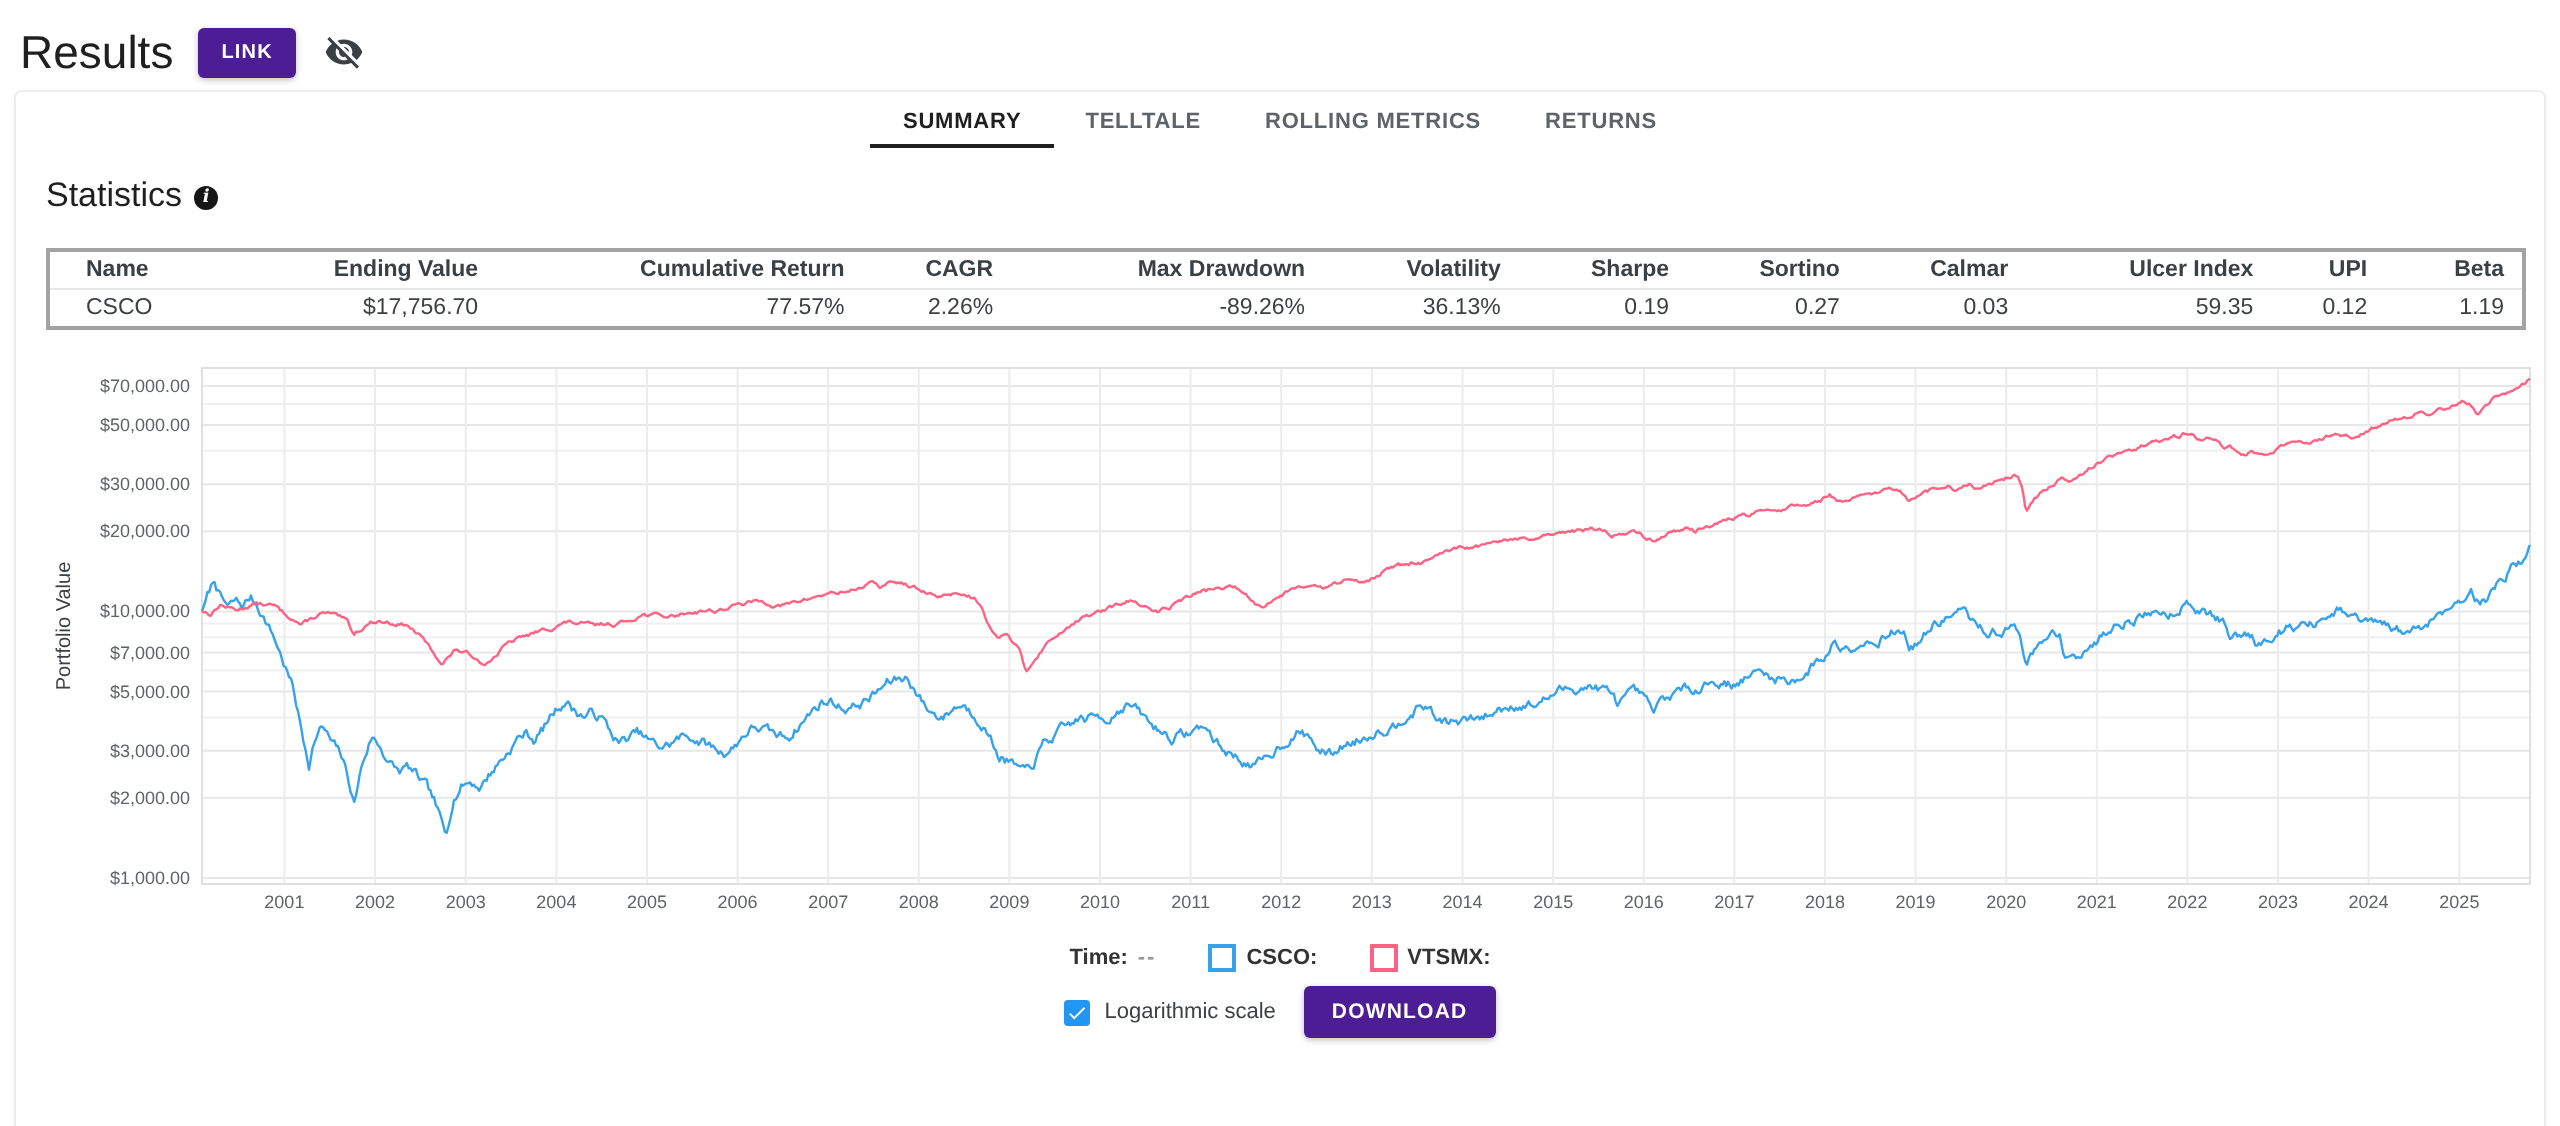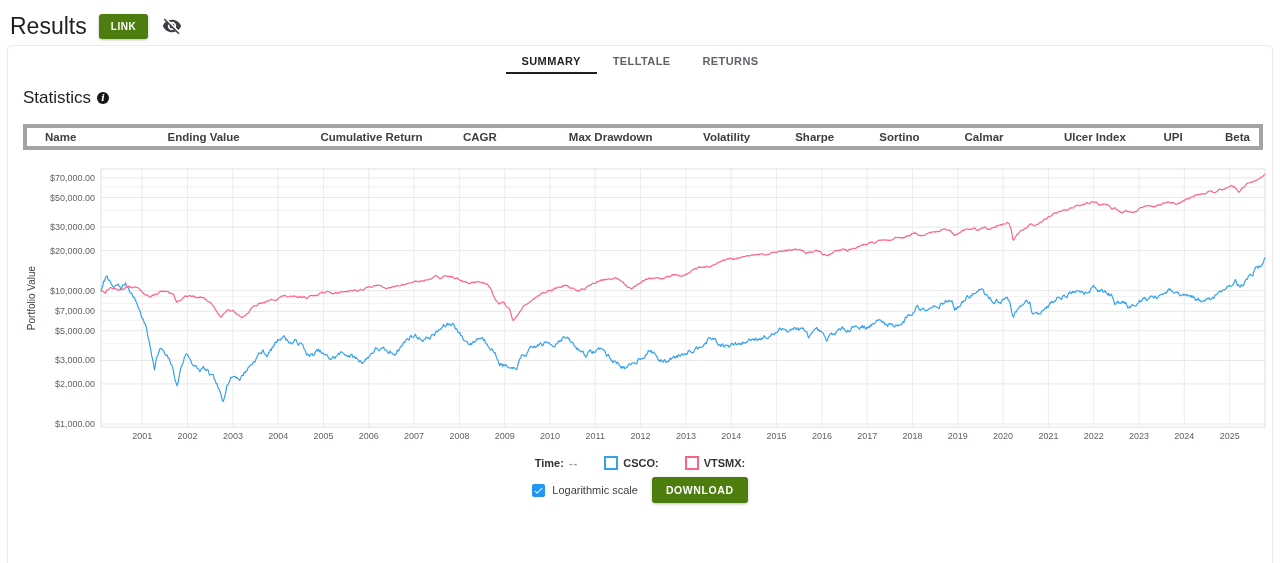--- a/index.html
+++ b/index.html
@@ -1,40 +1,40 @@
 <!DOCTYPE html>
 <html><head>
 <meta charset="utf-8">
 <style>
   html,body{margin:0;padding:0;background:#fff;font-family:"Liberation Sans",sans-serif;color:#202124;}
   body{width:1280px;height:563px;overflow:hidden;position:relative;}
   
   .page-header{display:flex;align-items:center;padding:9px 0 0 10px;height:34px;}
   .title-main{font-size:23px;font-weight:500;color:#1f1f1f;}
   .title-sub{font-size:18px;font-weight:400;color:#1f1f1f;margin-left:6px;}
-  .btn-green{background:#4d7c0f;color:#fff;border:none;border-radius:3px;font-weight:700;
+  .btn-green{background:#4c1d95;color:#fff;border:none;border-radius:3px;font-weight:700;
     font-family:"Liberation Sans",sans-serif;letter-spacing:.6px;cursor:pointer;
     box-shadow:0 1px 3px rgba(0,0,0,.25);}
   .btn-link{font-size:10px;padding:7px 12px;margin-left:12px;}
   .eye-btn{margin-left:14px;display:inline-flex;cursor:pointer;}
   
   .card{position:absolute;left:7px;right:7px;top:45px;height:640px;background:#fff;
     border:1px solid #ececec;border-radius:4px;box-shadow:0 1px 2px rgba(0,0,0,.05);}
   
   .tabs{display:flex;justify-content:center;padding-top:5px;}
   .tab{font-size:11px;font-weight:700;letter-spacing:.4px;color:#5f6368;padding:4px 16px 5px 16px;
     cursor:pointer;border-bottom:2px solid transparent;}
   .tab.active{color:#1f1f1f;border-bottom:2px solid #1f1f1f;}
   
   h2.sec{font-size:17px;font-weight:400;color:#1f1f1f;margin:14px 0 9px 15px;}
   .info{display:inline-block;width:12px;height:12px;border-radius:50%;background:#161616;color:#fff;
     font:italic bold 9px "DejaVu Serif",serif;text-align:center;line-height:12px;margin-left:6px;vertical-align:2px;}
   
   table.stats{width:1240px;margin:16px 15px;border-collapse:collapse;font-size:11.5px;color:#3c4043;
-    border:4px solid #a3a3a3;table-layout:fixed;}
+    border:2px solid #a3a3a3;table-layout:fixed;}
   table.stats th{font-weight:700;text-align:right;padding:3px 9px;border-bottom:1px solid #e7e7e7;white-space:nowrap;}
   table.stats td{text-align:right;padding:3px 9px;border-bottom:1px solid #efefef;white-space:nowrap;}
   table.stats th:first-child,table.stats td:first-child{text-align:left;padding-left:18px;}
   
   .chart-wrap{margin:13px 15px 0 15px;}
   svg text{font-family:"Liberation Sans",sans-serif;}
   
   .legend-row{display:flex;justify-content:center;align-items:center;gap:26px;margin-top:5px;
     font-size:11px;font-weight:700;color:#333;}
   .legend-item{display:flex;align-items:center;gap:5px;cursor:pointer;}
@@ -56,20 +56,21 @@
     <svg width="20" height="20" viewBox="0 0 24 24">
         <path fill="#3c4043" d="M12 7c2.76 0 5 2.24 5 5 0 .65-.13 1.26-.36 1.83l2.92 2.92c1.51-1.26 2.7-2.89 3.43-4.75-1.73-4.39-6-7.5-11-7.5-1.4 0-2.74.25-3.98.7l2.16 2.16C10.74 7.13 11.35 7 12 7zM2 4.27l2.28 2.28.46.46C3.08 8.3 1.78 10.02 1 12c1.73 4.39 6 7.5 11 7.5 1.55 0 3.03-.3 4.38-.84l.42.42L19.73 22 21 20.73 3.27 3 2 4.27zM7.53 9.8l1.55 1.55c-.05.21-.08.43-.08.65 0 1.66 1.34 3 3 3 .22 0 .44-.03.65-.08l1.55 1.55c-.67.33-1.41.53-2.2.53-2.76 0-5-2.24-5-5 0-.79.2-1.53.53-2.2zm4.31-.78l3.15 3.15.02-.16c0-1.66-1.34-3-3-3l-.17.01z"></path>
       </svg>
   </span>
 </div>
 
 <div class="card">
   <div class="tabs" id="tabs">
       <div class="tab active">SUMMARY</div>
       <div class="tab">TELLTALE</div>
+      <div class="tab">ROLLING METRICS</div>
       <div class="tab">RETURNS</div>
     </div>
 
   <h2 class="sec"><span>Statistics</span><span class="info">i</span></h2>
 
   <table class="stats" id="stats-table">
     <colgroup>
       <col style="width:8%">
         <col style="width:10.1%">
         <col style="width:14.8%">
@@ -93,20 +94,34 @@
           <th>Volatility</th>
           <th>Sharpe</th>
           <th>Sortino</th>
           <th>Calmar</th>
           <th>Ulcer Index</th>
           <th>UPI</th>
           <th>Beta</th>
         </tr>
       </thead>
     <tbody id="stats-body">
+        <tr>
+          <td>CSCO</td>
+          <td>$17,756.70</td>
+          <td>77.57%</td>
+          <td>2.26%</td>
+          <td>-89.26%</td>
+          <td>36.13%</td>
+          <td>0.19</td>
+          <td>0.27</td>
+          <td>0.03</td>
+          <td>59.35</td>
+          <td>0.12</td>
+          <td>1.19</td>
+        </tr>
       </tbody>
   </table>
 
 
   <div class="chart-wrap">
     <svg id="chart" width="1246" height="281">
         <line x1="78" x2="1242" y1="177.7" y2="177.7" stroke="#f0f0f0" stroke-width="1"></line>
         <line x1="78" x2="1242" y1="154.3" y2="154.3" stroke="#f0f0f0" stroke-width="1"></line>
         <line x1="78" x2="1242" y1="137.6" y2="137.6" stroke="#f0f0f0" stroke-width="1"></line>
         <line x1="78" x2="1242" y1="130.8" y2="130.8" stroke="#f0f0f0" stroke-width="1"></line>

